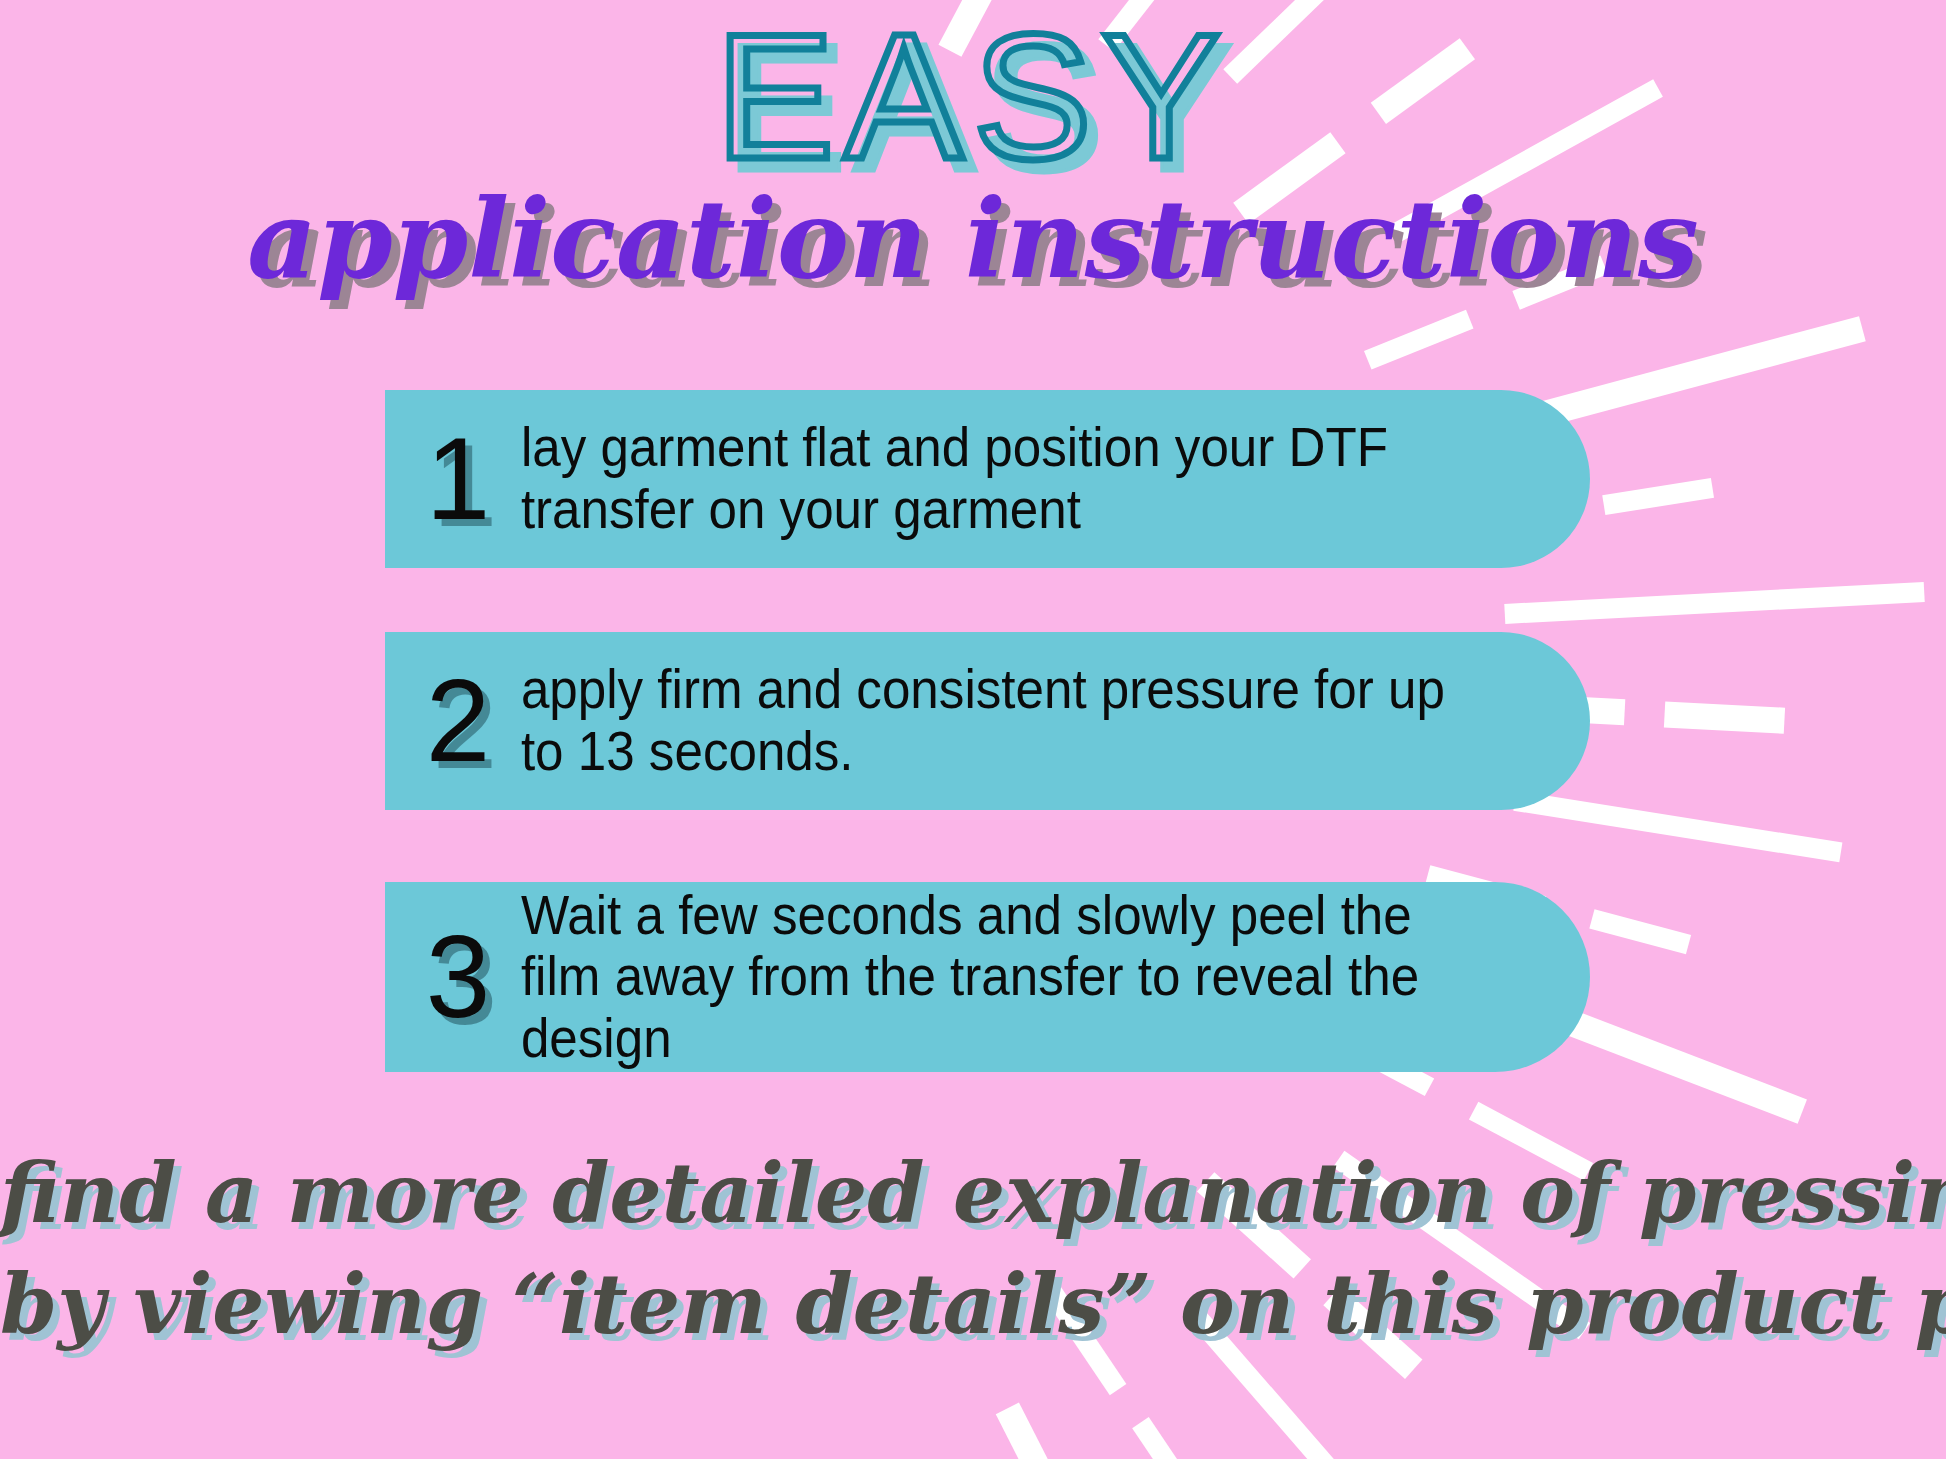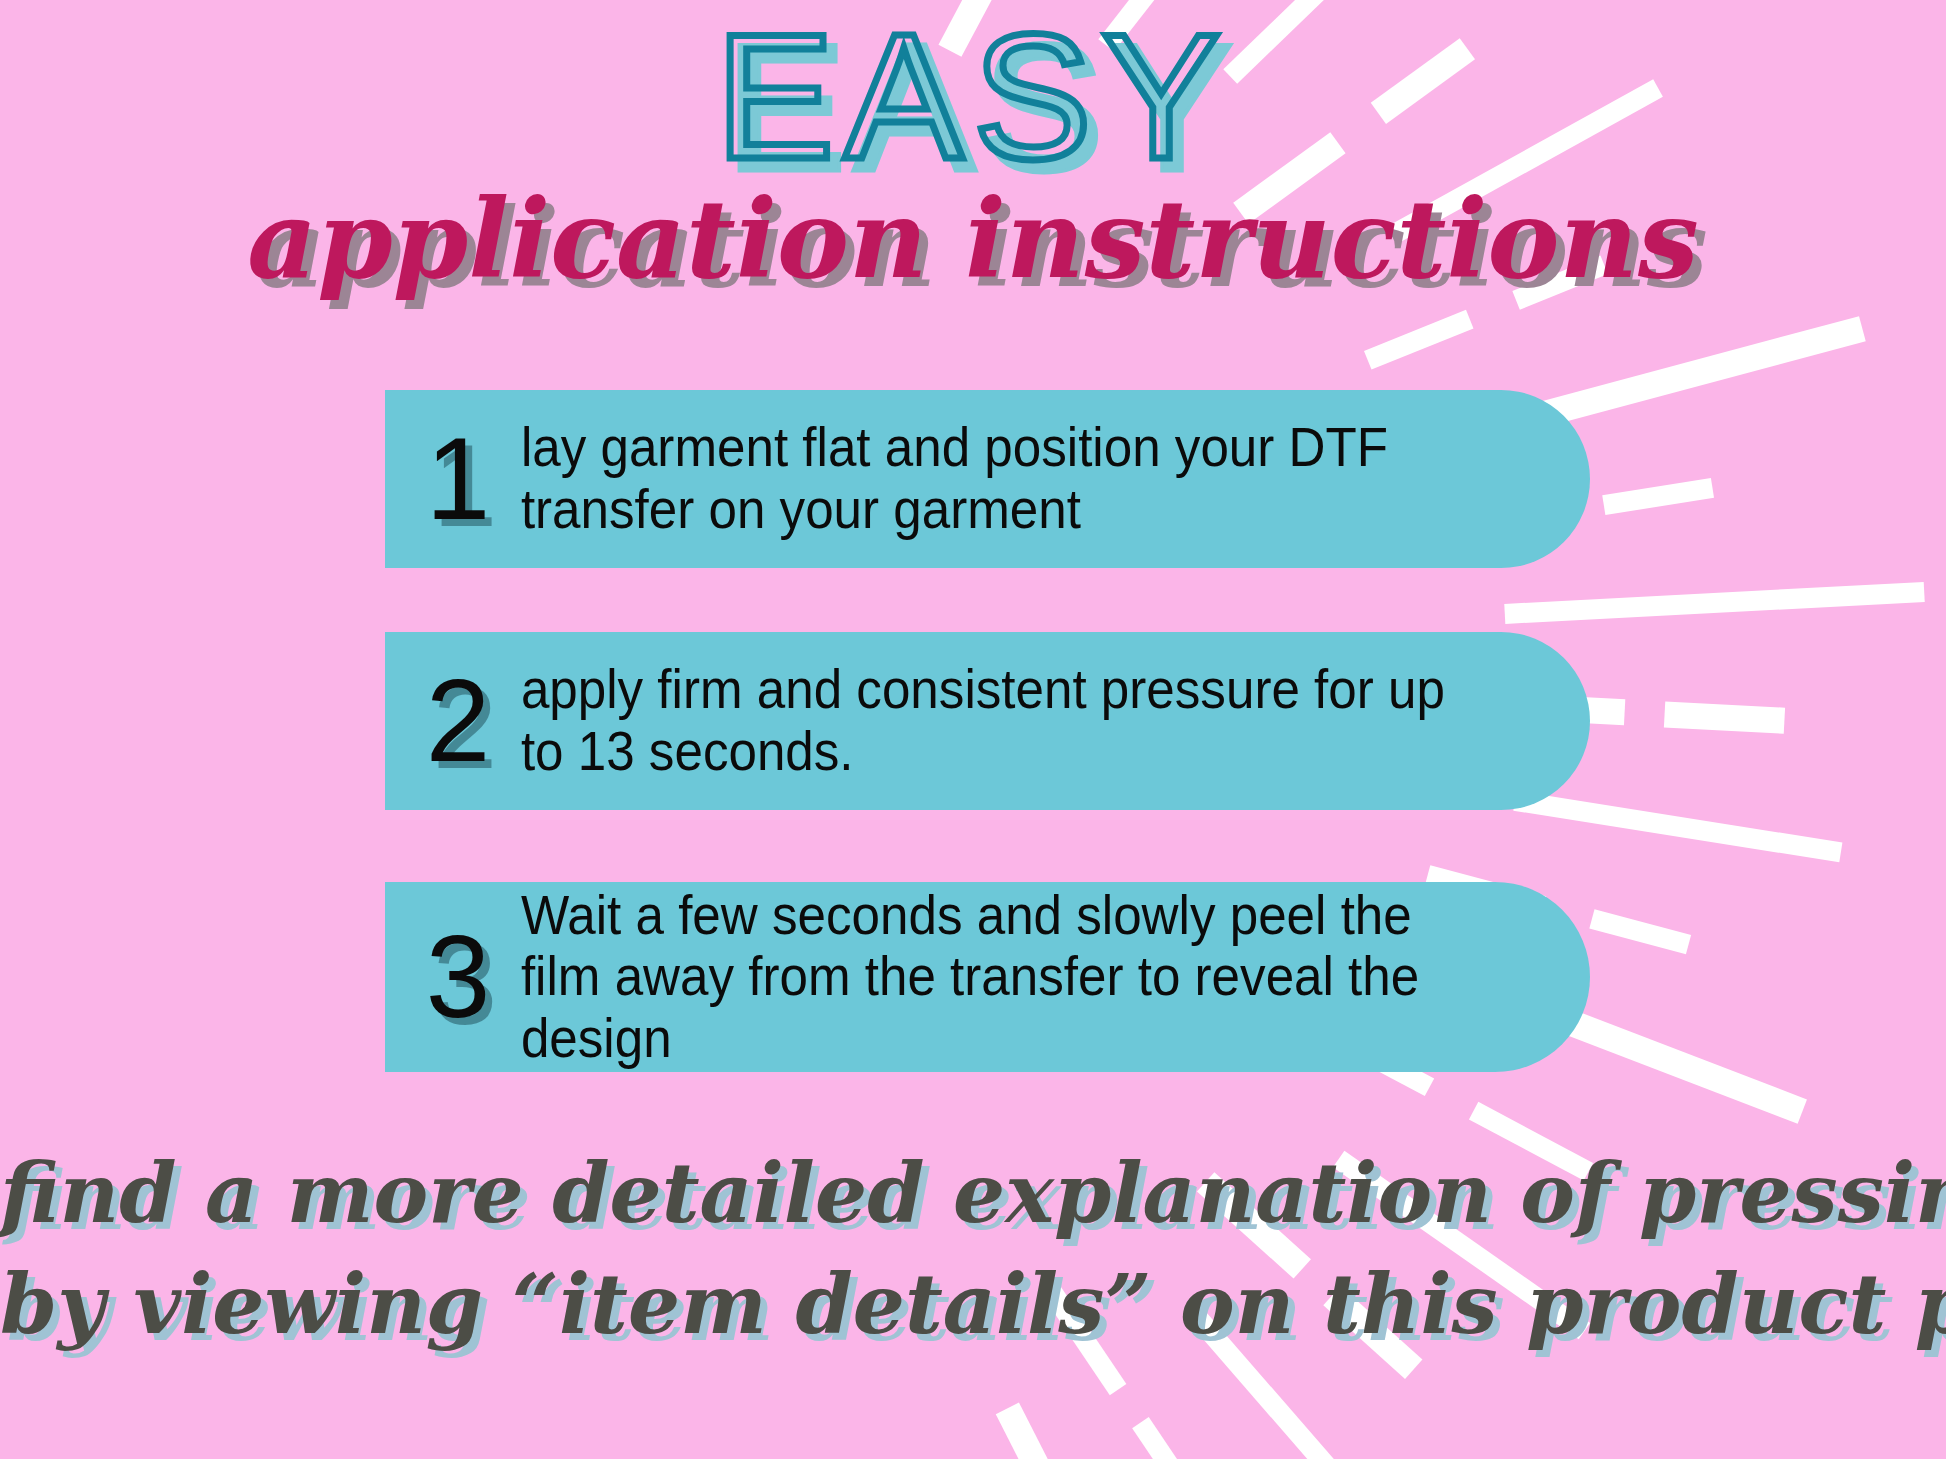--- a/index.html
+++ b/index.html
@@ -69,21 +69,21 @@
     position: absolute;
     left: 0;
     top: 185px;
     width: 1946px;
     text-align: center;
     font-family: "DejaVu Serif", serif;
     font-style: italic;
     font-weight: bold;
     font-size: 108px;
     line-height: 1;
-    color: #be185d;
+    color: #6d28d9;
     text-shadow: 9px 9px 0 #9C8595;
     white-space: nowrap;
   }
 
   
   .step {
     position: absolute;
     left: 385px;
     width: 1205px;
     background: #6CC8D8;

